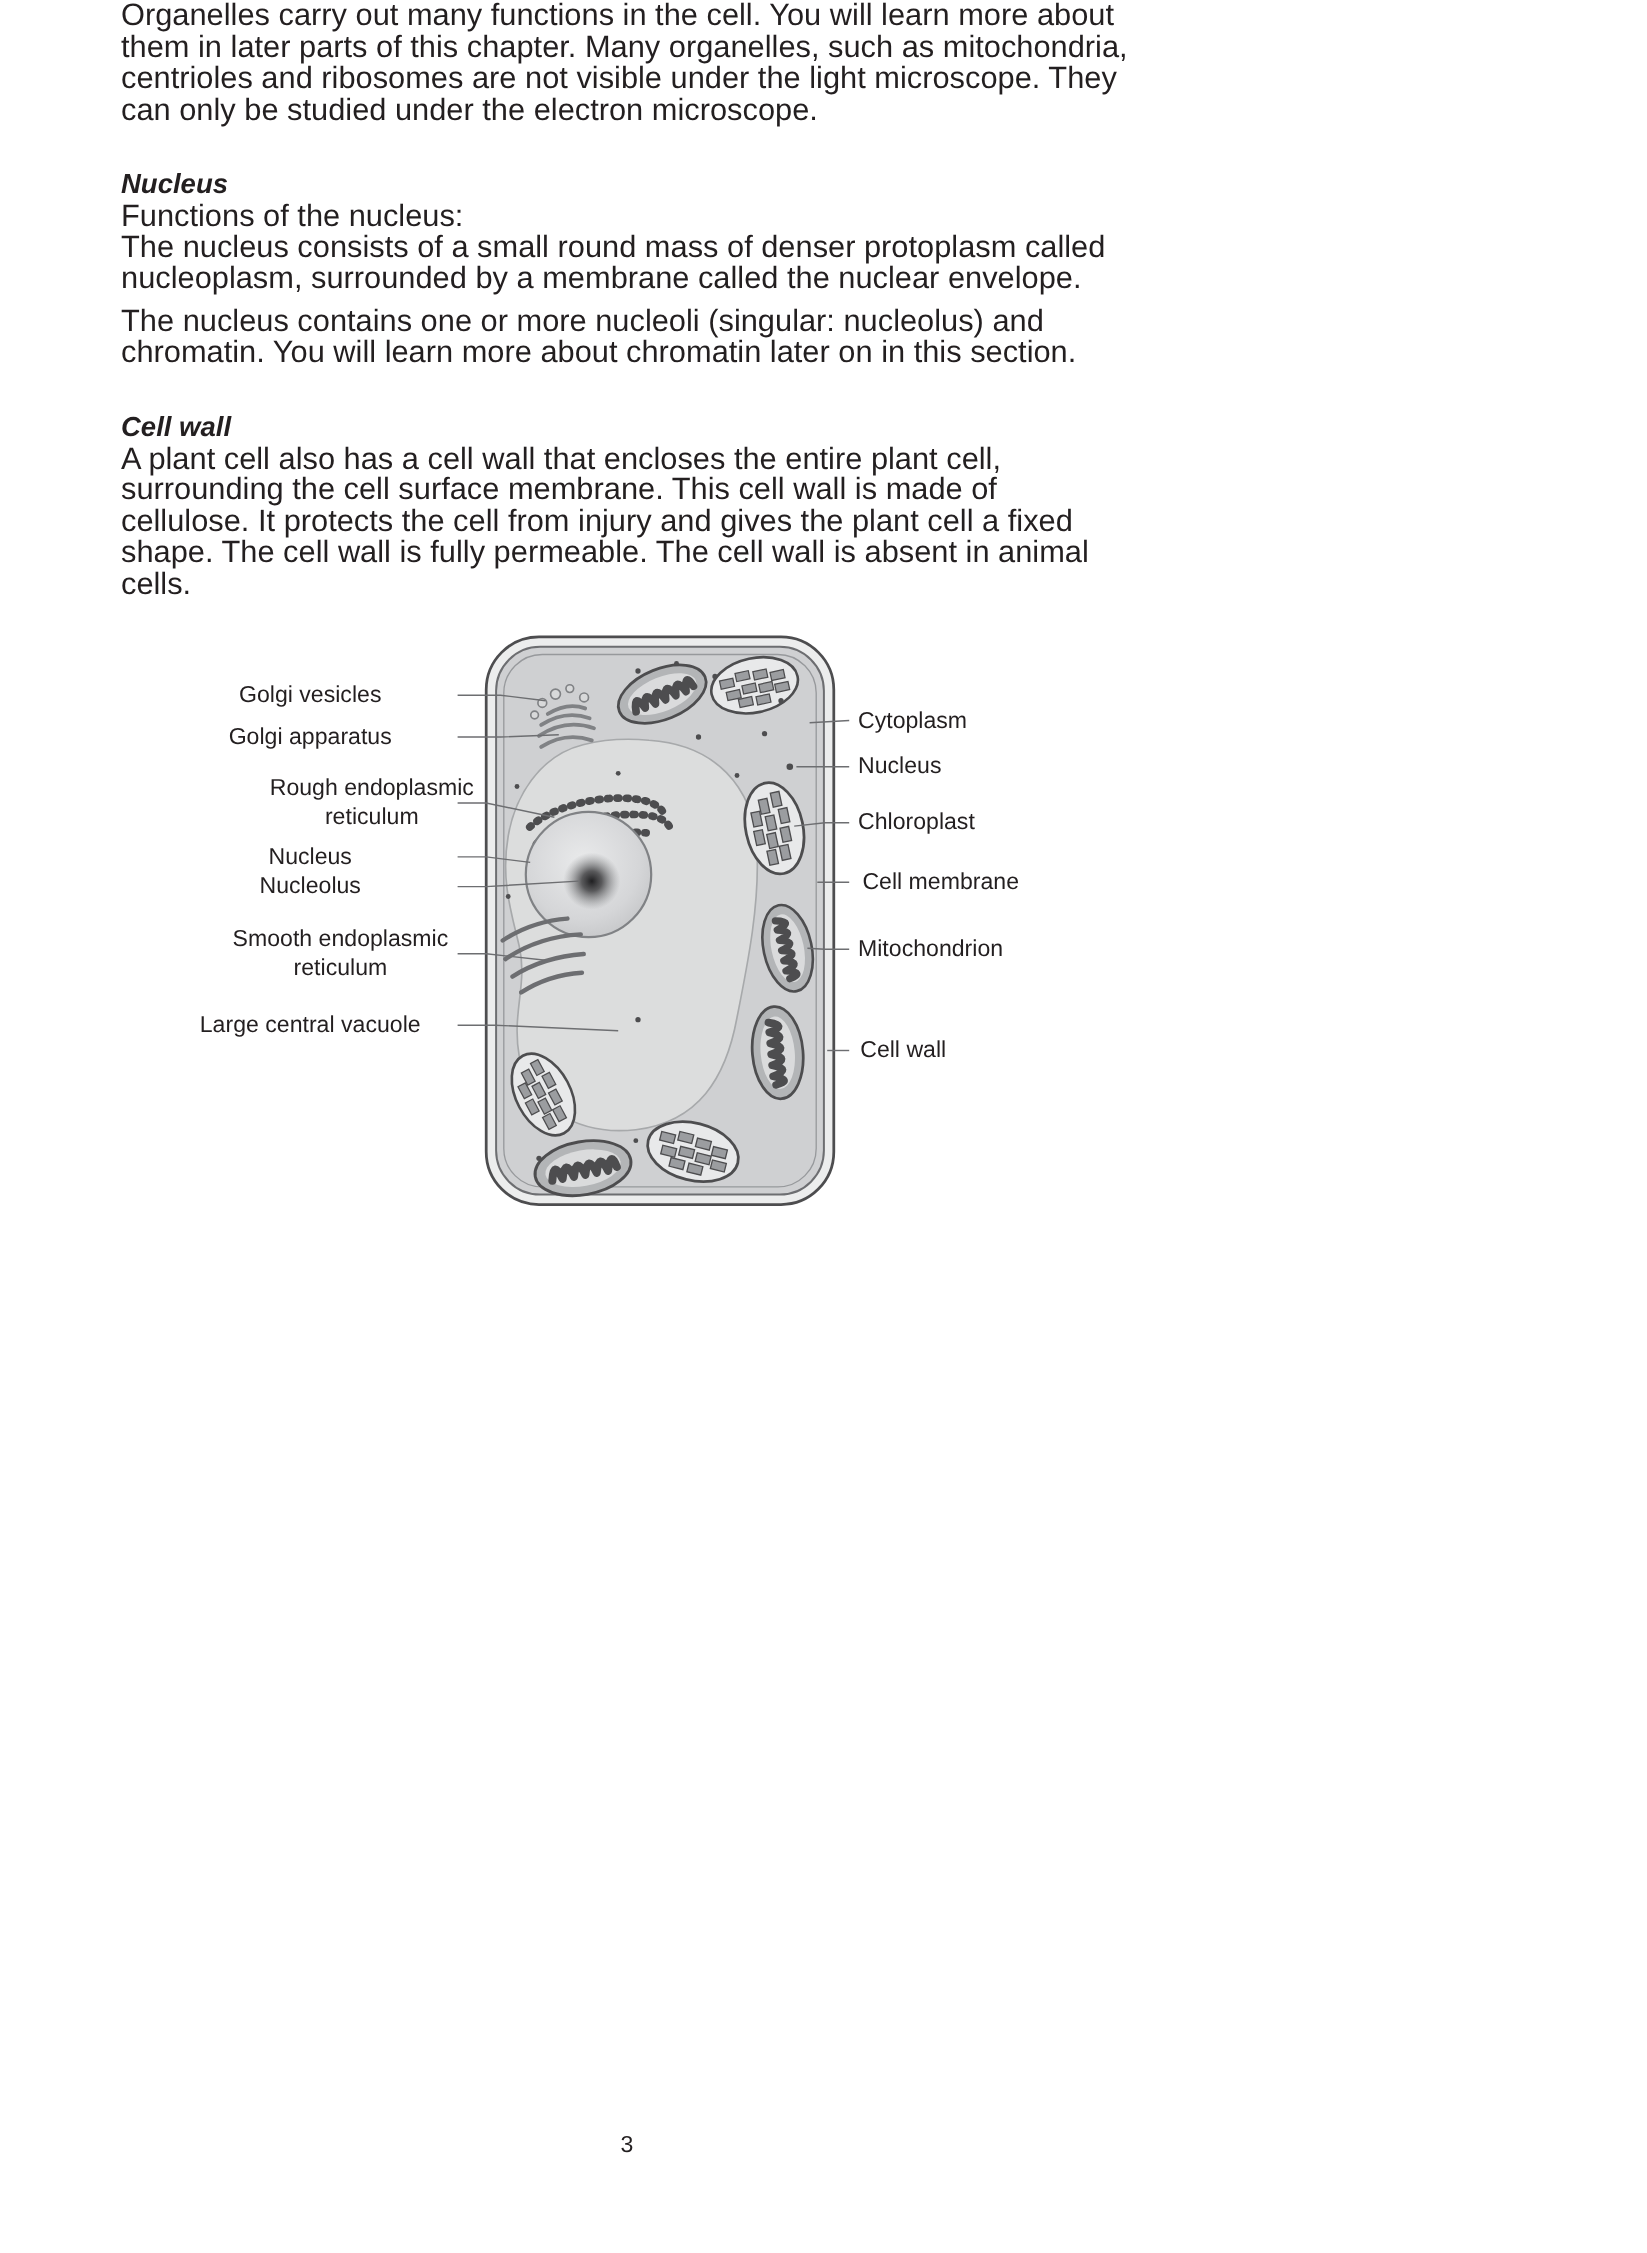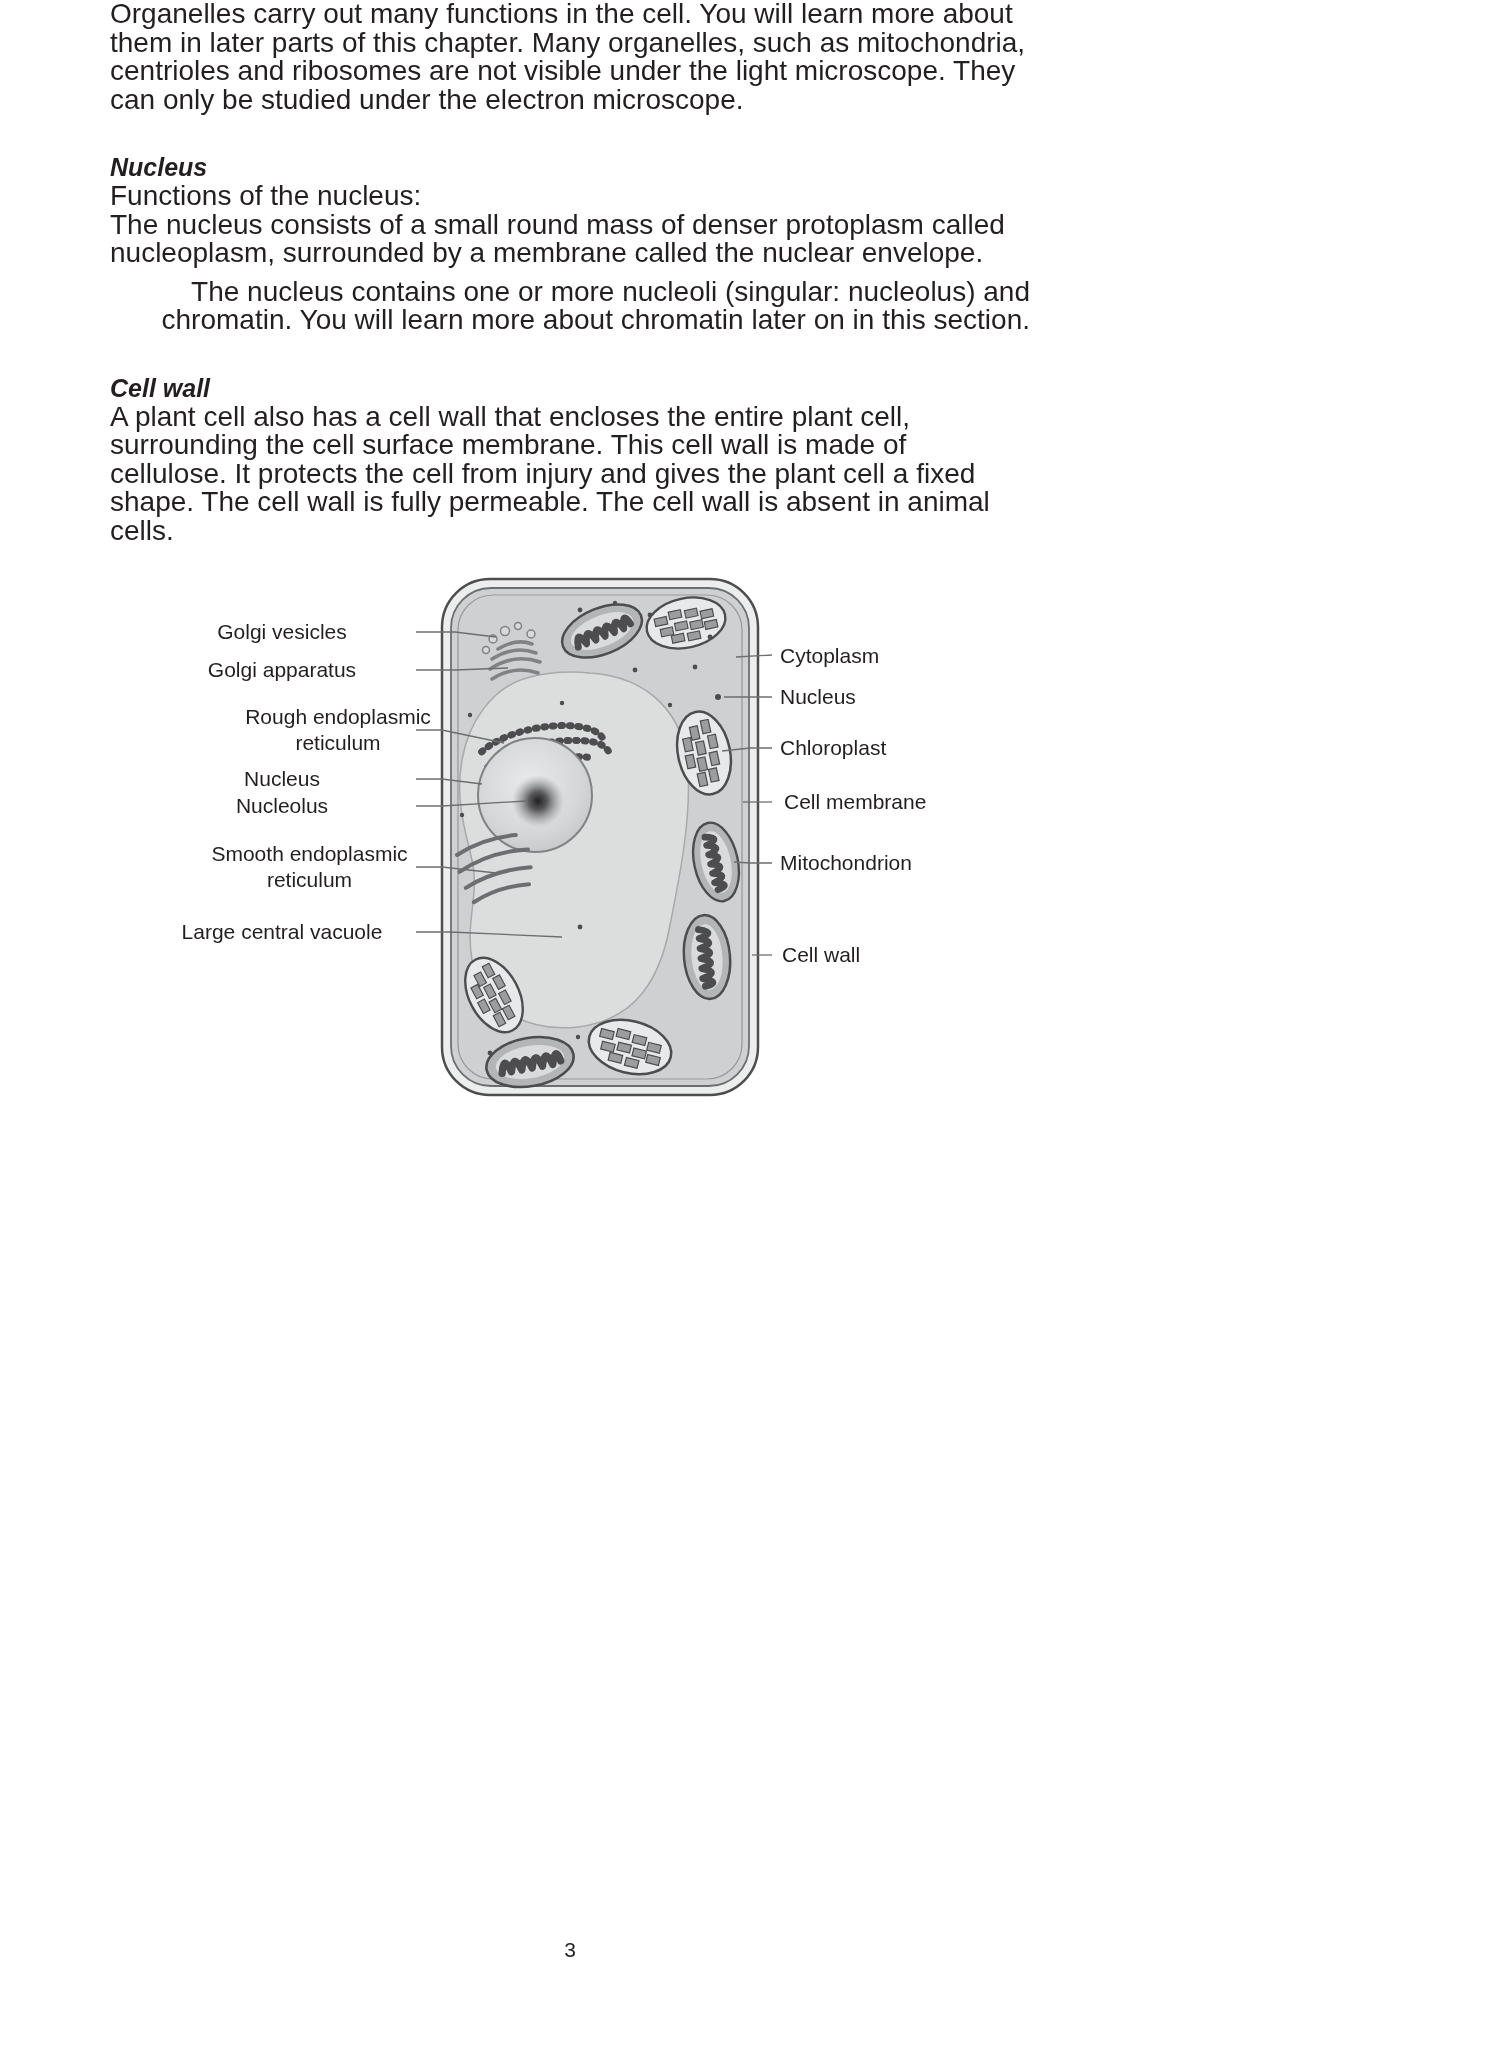--- a/index.html
+++ b/index.html
@@ -39,21 +39,21 @@
   }
   .bullet-item + .bullet-item{margin-top:7px;}
   .bullet-marker{
     flex:0 0 auto;
     width:0;height:0;
     border-left:9px solid #231f20;
     border-top:6px solid transparent;
     border-bottom:6px solid transparent;
     margin:9px 14px 0 0;
   }
-  .para2{margin-top:15px;text-align:right;}
+  .para2{margin-top:15px;}
   .cellwall-para{margin-top:20px;}
   .diagram{
     position:relative;
     width:920px;height:545px;
     margin-top:30px;
   }
   .diagram svg{position:absolute;left:0;top:0;}
   .dlabel{
     position:absolute;
     font-size:21px;line-height:26px;

